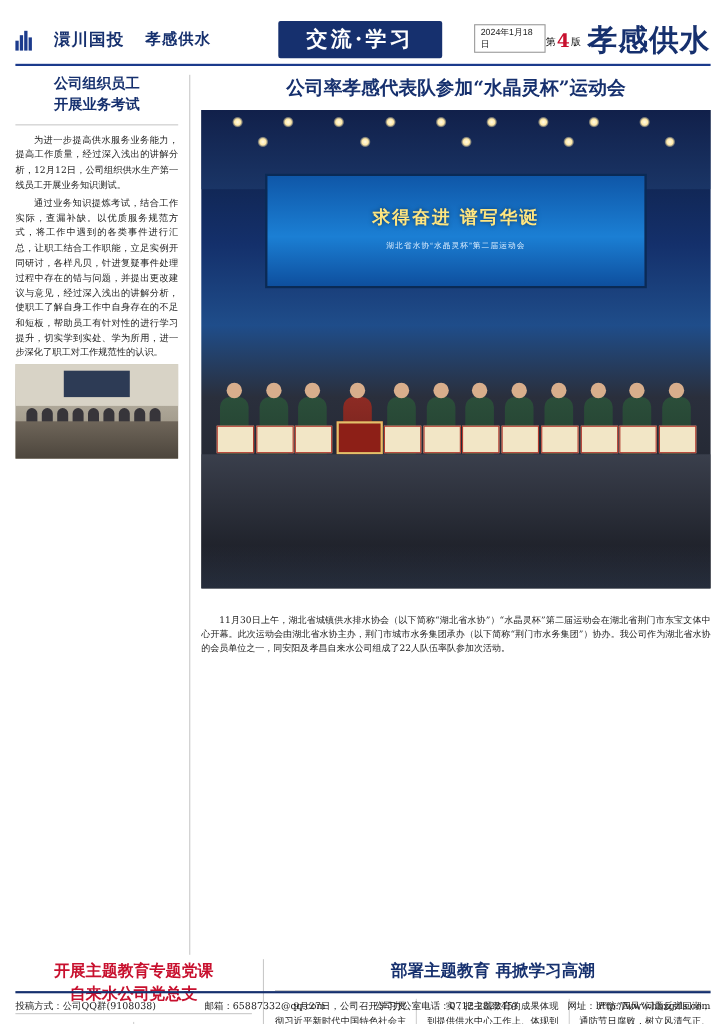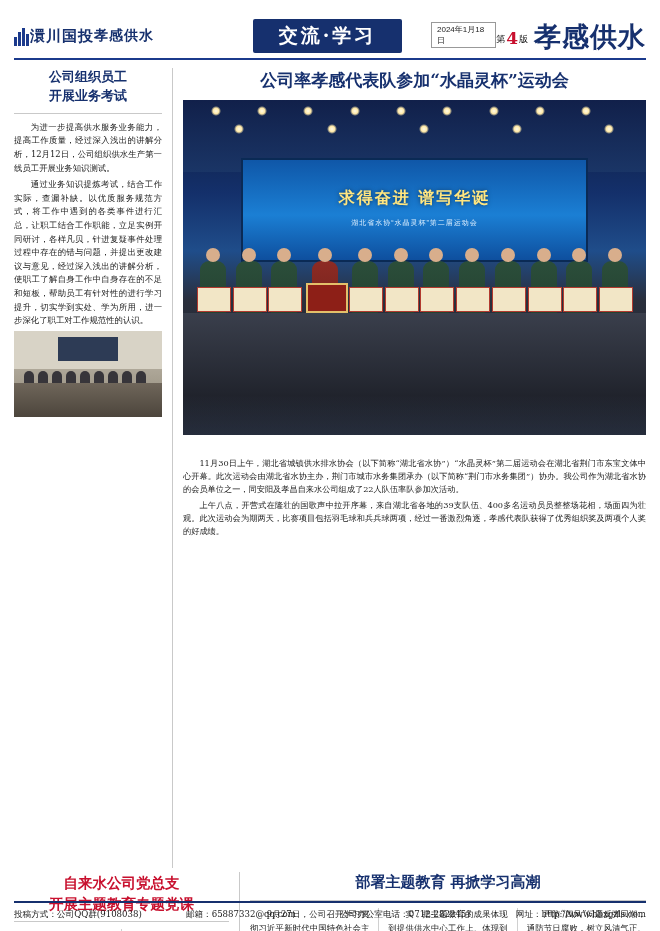--- a/index.html
+++ b/index.html
@@ -23,21 +23,21 @@
   .masthead {
     position: relative;
     height: 46px;
     border-bottom: 2px solid #1b3a8c;
     display: flex;
     align-items: center;
   }
   .mast-left {
     display: flex;
     align-items: center;
-    gap: 0;
+    gap: 19px;
     width: 210px;
     flex: none;
   }
   .mast-logo-icon {
     width: 16px; height: 20px;
     display: inline-block;
     position: relative;
   }
   .mast-logo-icon i {
     position: absolute; bottom: 0; width: 3px; background: #1b3a8c;
@@ -190,21 +190,21 @@
     margin: 7px 0;
   }
 
   
   .photo {
     position: relative;
     overflow: hidden;
     background: #20222c;
   }
   .photo-1 { 
-    height: 335px;
+    height: 435px;
     background: linear-gradient(#0d1b3a 0%, #14306b 28%, #1f4d8a 45%, #2a2f3c 60%, #1b1d26 100%);
   }
   .ph1-ceiling {
     position: absolute; top:0; left:0; right:0; height: 72px;
     background: linear-gradient(#11204a, #1a3566);
   }
   .ph1-lights { position:absolute; top:6px; left:0; right:0; height:30px;}
   .ph1-lights span {
     position:absolute; width:10px; height:10px; border-radius:50%;
     background: radial-gradient(circle, #fffbe8 0%, #ffe9a8 40%, rgba(255,220,120,0) 72%);
@@ -383,30 +383,29 @@
           <span class="p cert" style="left:76%"></span>
           <span class="p cert" style="left:84%"></span>
           <span class="p cert" style="left:92%"></span>
         </div>
         <div class="ph1-stage"></div>
         <div class="ph1-floor-glow"></div>
       </div>
 
       <div class="caption" style="margin-top:22px;">
         <p>11月30日上午，湖北省城镇供水排水协会（以下简称“湖北省水协”）“水晶灵杯”第二届运动会在湖北省荆门市东宝文体中心开幕。此次运动会由湖北省水协主办，荆门市城市水务集团承办（以下简称“荆门市水务集团”）协办。我公司作为湖北省水协的会员单位之一，同安阳及孝昌自来水公司组成了22人队伍率队参加次活动。</p>
-        <p>上午八点，开营式在隆壮的国歌声中拉开序幕，来自湖北省各地的39支队伍、400多名运动员员整整场花相，场面四为壮观。此次运动会为期两天，比赛项目包括羽毛球和兵兵球两项，经过一番激烈角逐，孝感代表队获得了优秀组织奖及两项个人奖的好成绩。</p>
       </div>
     </div>
   </div>
 
   <div style="display:flex; gap:10px; margin-top:4px; height:300px;">
 
     <div style="width:215px; flex:none;">
+      <div class="h-red">开展主题教育专题党课</div>
       <div class="h-red">自来水公司党总支</div>
-      <div class="h-red">开展主题教育专题党课</div>
       <div class="divider-h"></div>
       <div class="body-text two-col">
         <p>2023年12月20日，公司党总支举办了2023年度见证学新时代中国特色社会主义思想主题教育专题党课。公司党总支委员、平常职工代表参加比次会议，会议由党总支委员、副总经理来学龙授课主讲。</p>
         <p>宋怀良同志结合自己对党的创新理论的学习与来自己十大精神的结合，全面系统地阐述了习近平新时代中国特色社会主义思想的核心要义、科学体系和实践要求，以“十个明确”“十四个坚持”“十三个方面成就”三个方面具体讲解了习近平新时代中国特色社会主义思想的主要内容，同时要求公司党员干部坚持学思用贯通、知信行统一，理论学习党以联系实际工作、教育群者、坚定理想信念、加强党性锤炼、不断提高服务质效的能力和水平；服务集团、水司归标任务这发展，执行“八个凡是”措施实，把主题教育的成果体现到提供供水中心工作上，体现到全面深化改革的具体任务上，体现到供水事业高质量发展的成效上。</p>
       </div>
     </div>
 
     <div class="rule-v"></div>
 
     <div style="flex:1;">

